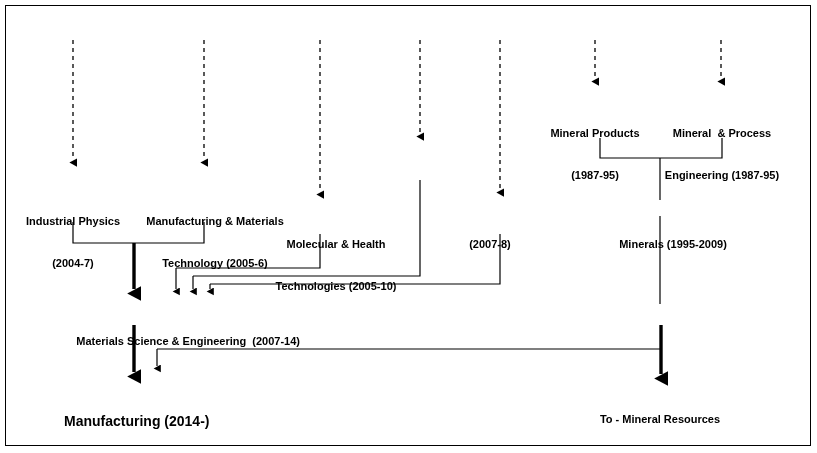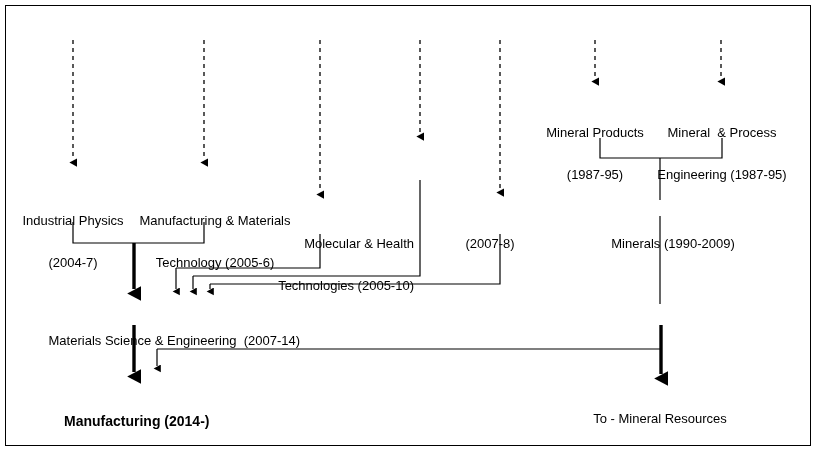--- a/index.html
+++ b/index.html
@@ -1,20 +1,20 @@
 <!DOCTYPE html>
 <html><head>
 <meta charset="utf-8">
 <style>
   html,body{margin:0;padding:0;background:#ffffff;}
   body{width:817px;height:453px;font-family:"Liberation Sans",sans-serif;}
   #stage{position:relative;width:817px;height:453px;overflow:hidden;background:#fff;}
   #frame{position:absolute;left:5px;top:5px;width:806px;height:441px;border:1px solid #000;box-sizing:border-box;}
   svg#wires{position:absolute;left:0;top:0;width:817px;height:453px;}
-  .node{position:absolute;color:#000;font-size:13px;line-height:14px;text-align:center;white-space:pre;}
+  .node{position:absolute;color:#000;font-size:11px;line-height:14px;text-align:center;white-space:pre;font-weight:bold;}
   .node.bold{font-weight:bold;font-size:14px;}
 </style>
 </head>
 <body>
 
 <div id="stage">
   <div id="frame"></div>
 
   <svg id="wires" xmlns="http://www.w3.org/2000/svg">
     <defs>
@@ -67,42 +67,42 @@
   <div class="node" style="left:3px;top:186px;width:140px;">
     <div>Industrial Physics</div>
     <div>(2004-7)</div>
   </div>
 
   <div class="node" style="left:137px;top:186px;width:156px;">
     <div>Manufacturing &amp; Materials</div>
     <div>Technology (2005-6)</div>
   </div>
 
-  <div class="node" style="left:258px;top:209px;width:156px;text-align:right;">
+  <div class="node" style="left:258px;top:209px;width:156px;">
     <div>Molecular &amp; Health</div>
     <div>Technologies (2005-10)</div>
   </div>
 
 
   <div class="node" style="left:424px;top:209px;width:132px;">
     <div>(2007-8)</div>
   </div>
 
   <div class="node" style="left:529px;top:98px;width:132px;">
     <div>Mineral Products</div>
     <div>(1987-95)</div>
   </div>
 
   <div class="node" style="left:653px;top:98px;width:138px;">
     <div>Mineral  &amp; Process</div>
     <div>Engineering (1987-95)</div>
   </div>
 
   <div class="node" style="left:604px;top:209px;width:138px;">
-    <div>Minerals (1990-2009)</div>
+    <div>Minerals (1995-2009)</div>
   </div>
 
   <div class="node" style="left:14px;top:306px;width:286px;text-align:right;">
     <div>Materials Science &amp; Engineering  (2007-14)</div>
   </div>
 
 
   <div class="node bold" style="left:64px;top:386px;width:200px;text-align:left;">
     <div>Manufacturing (2014-)</div>
   </div>

